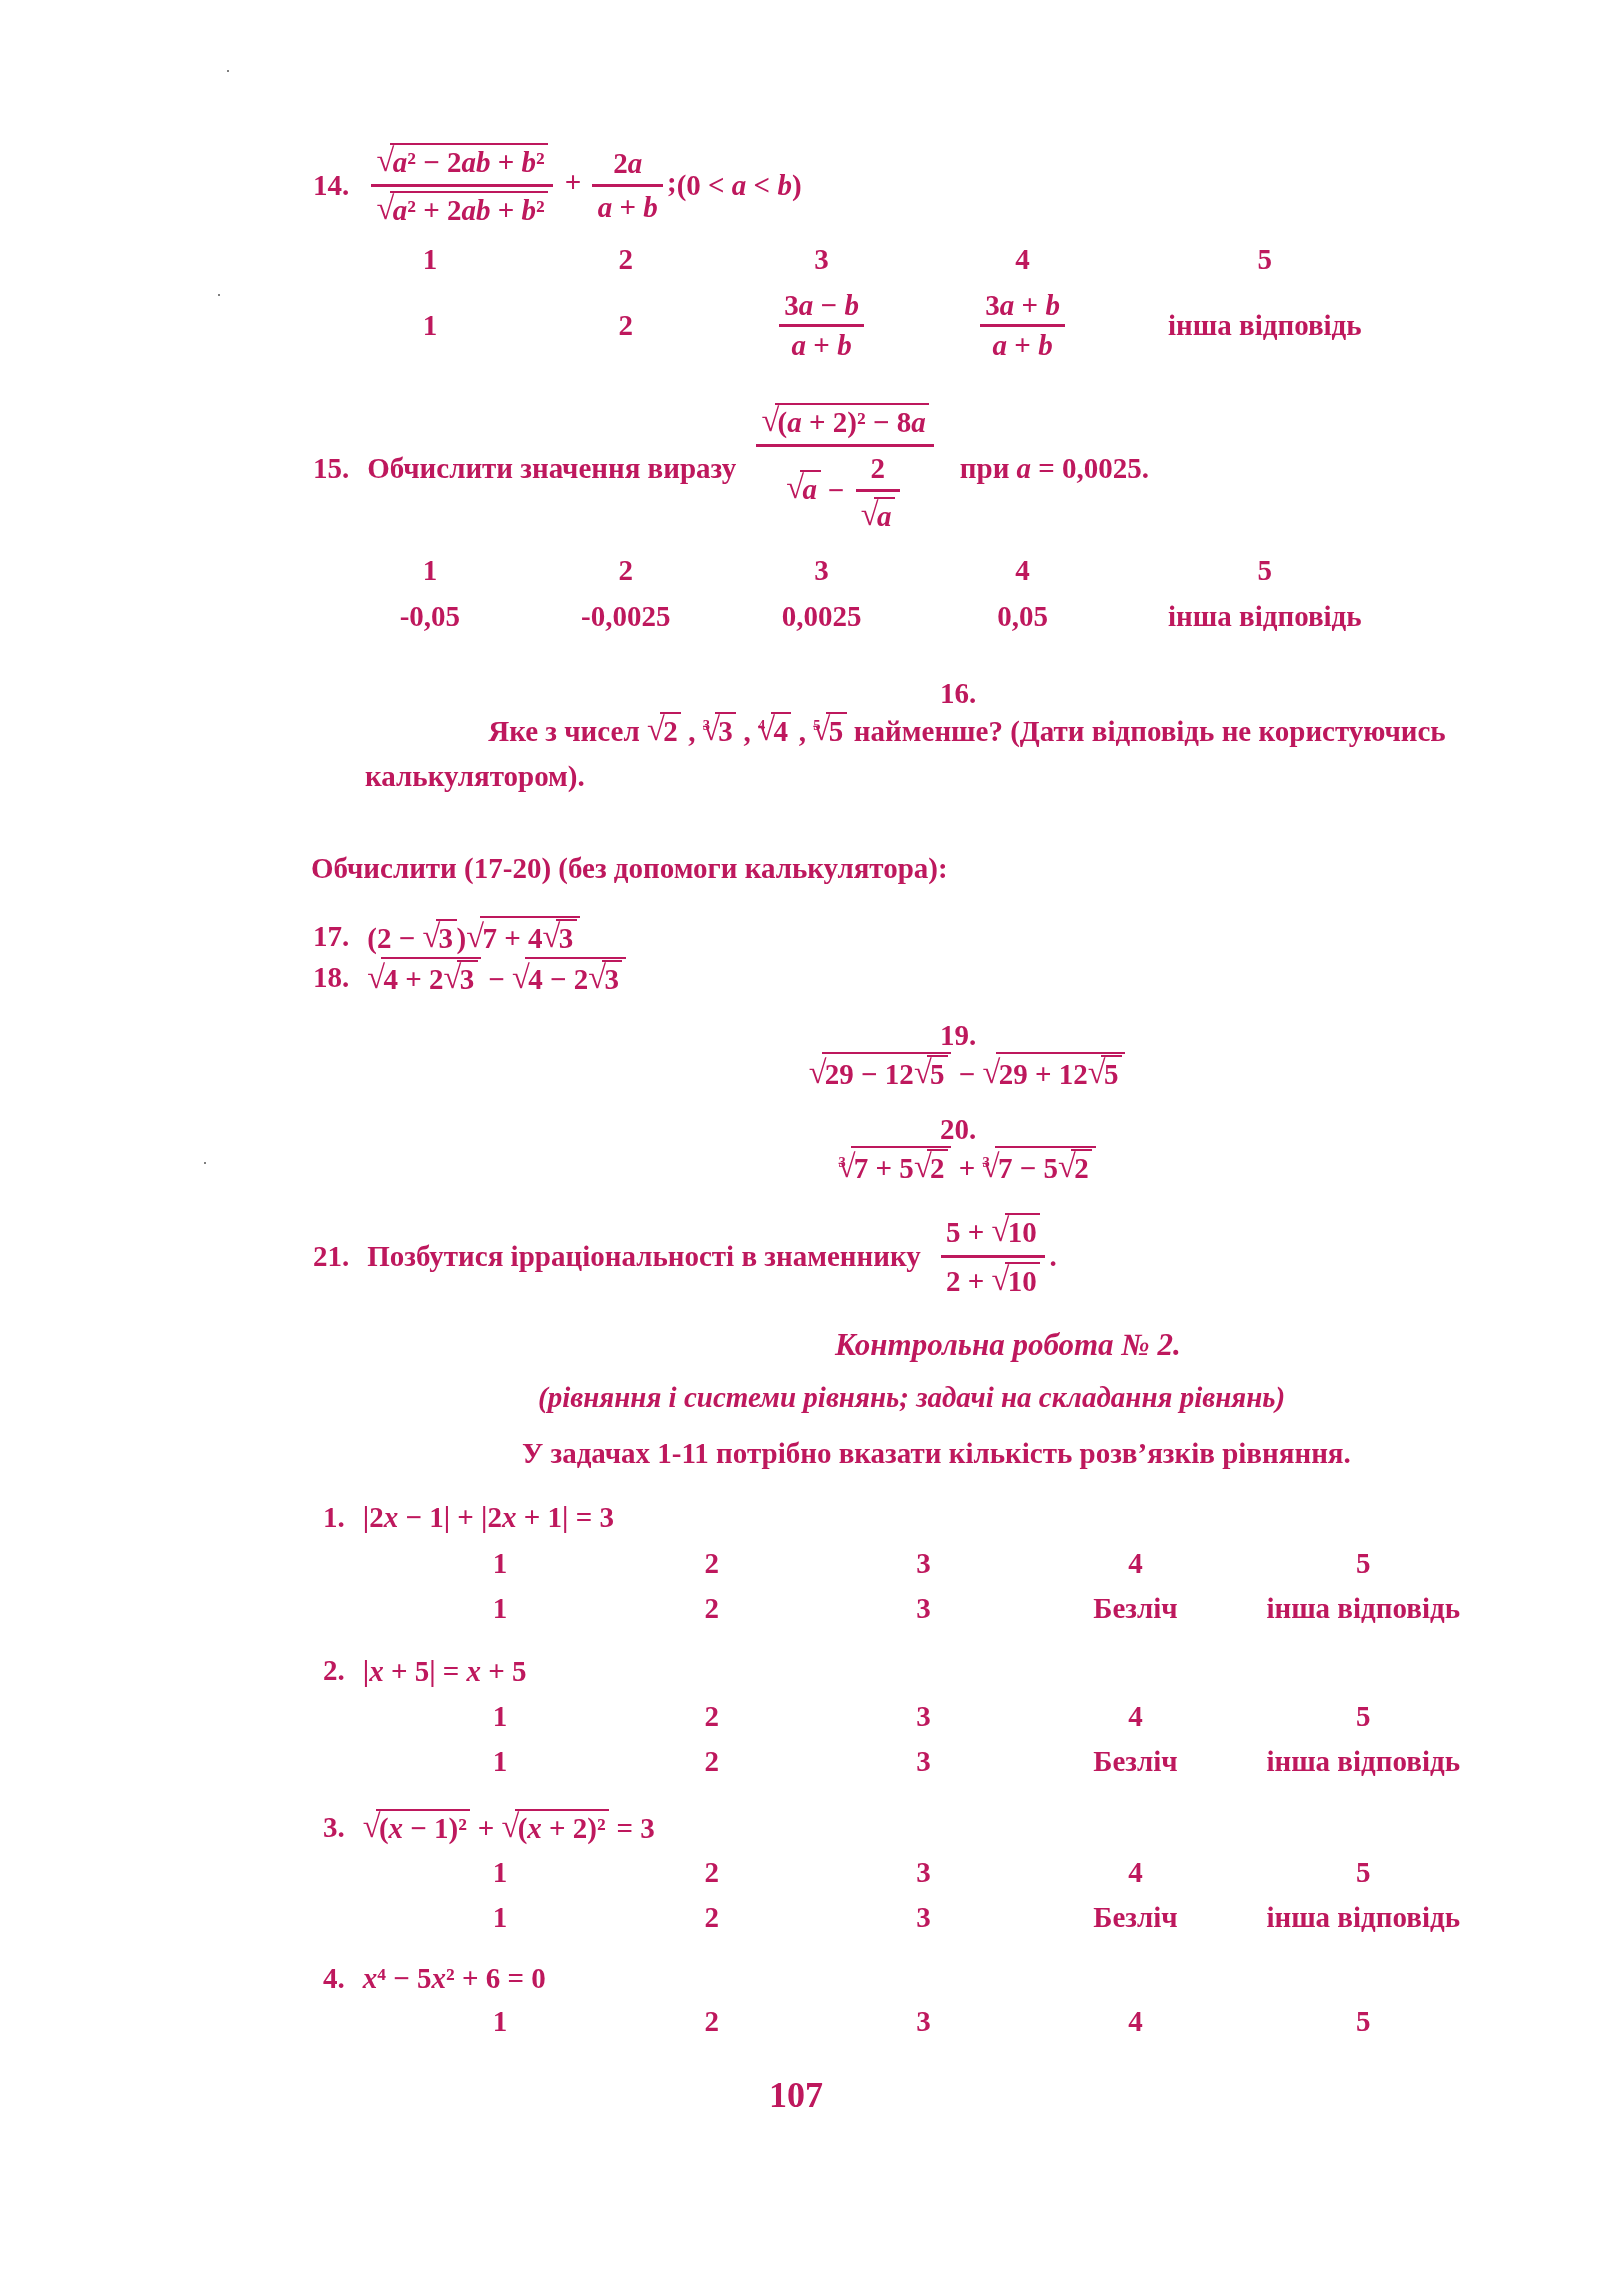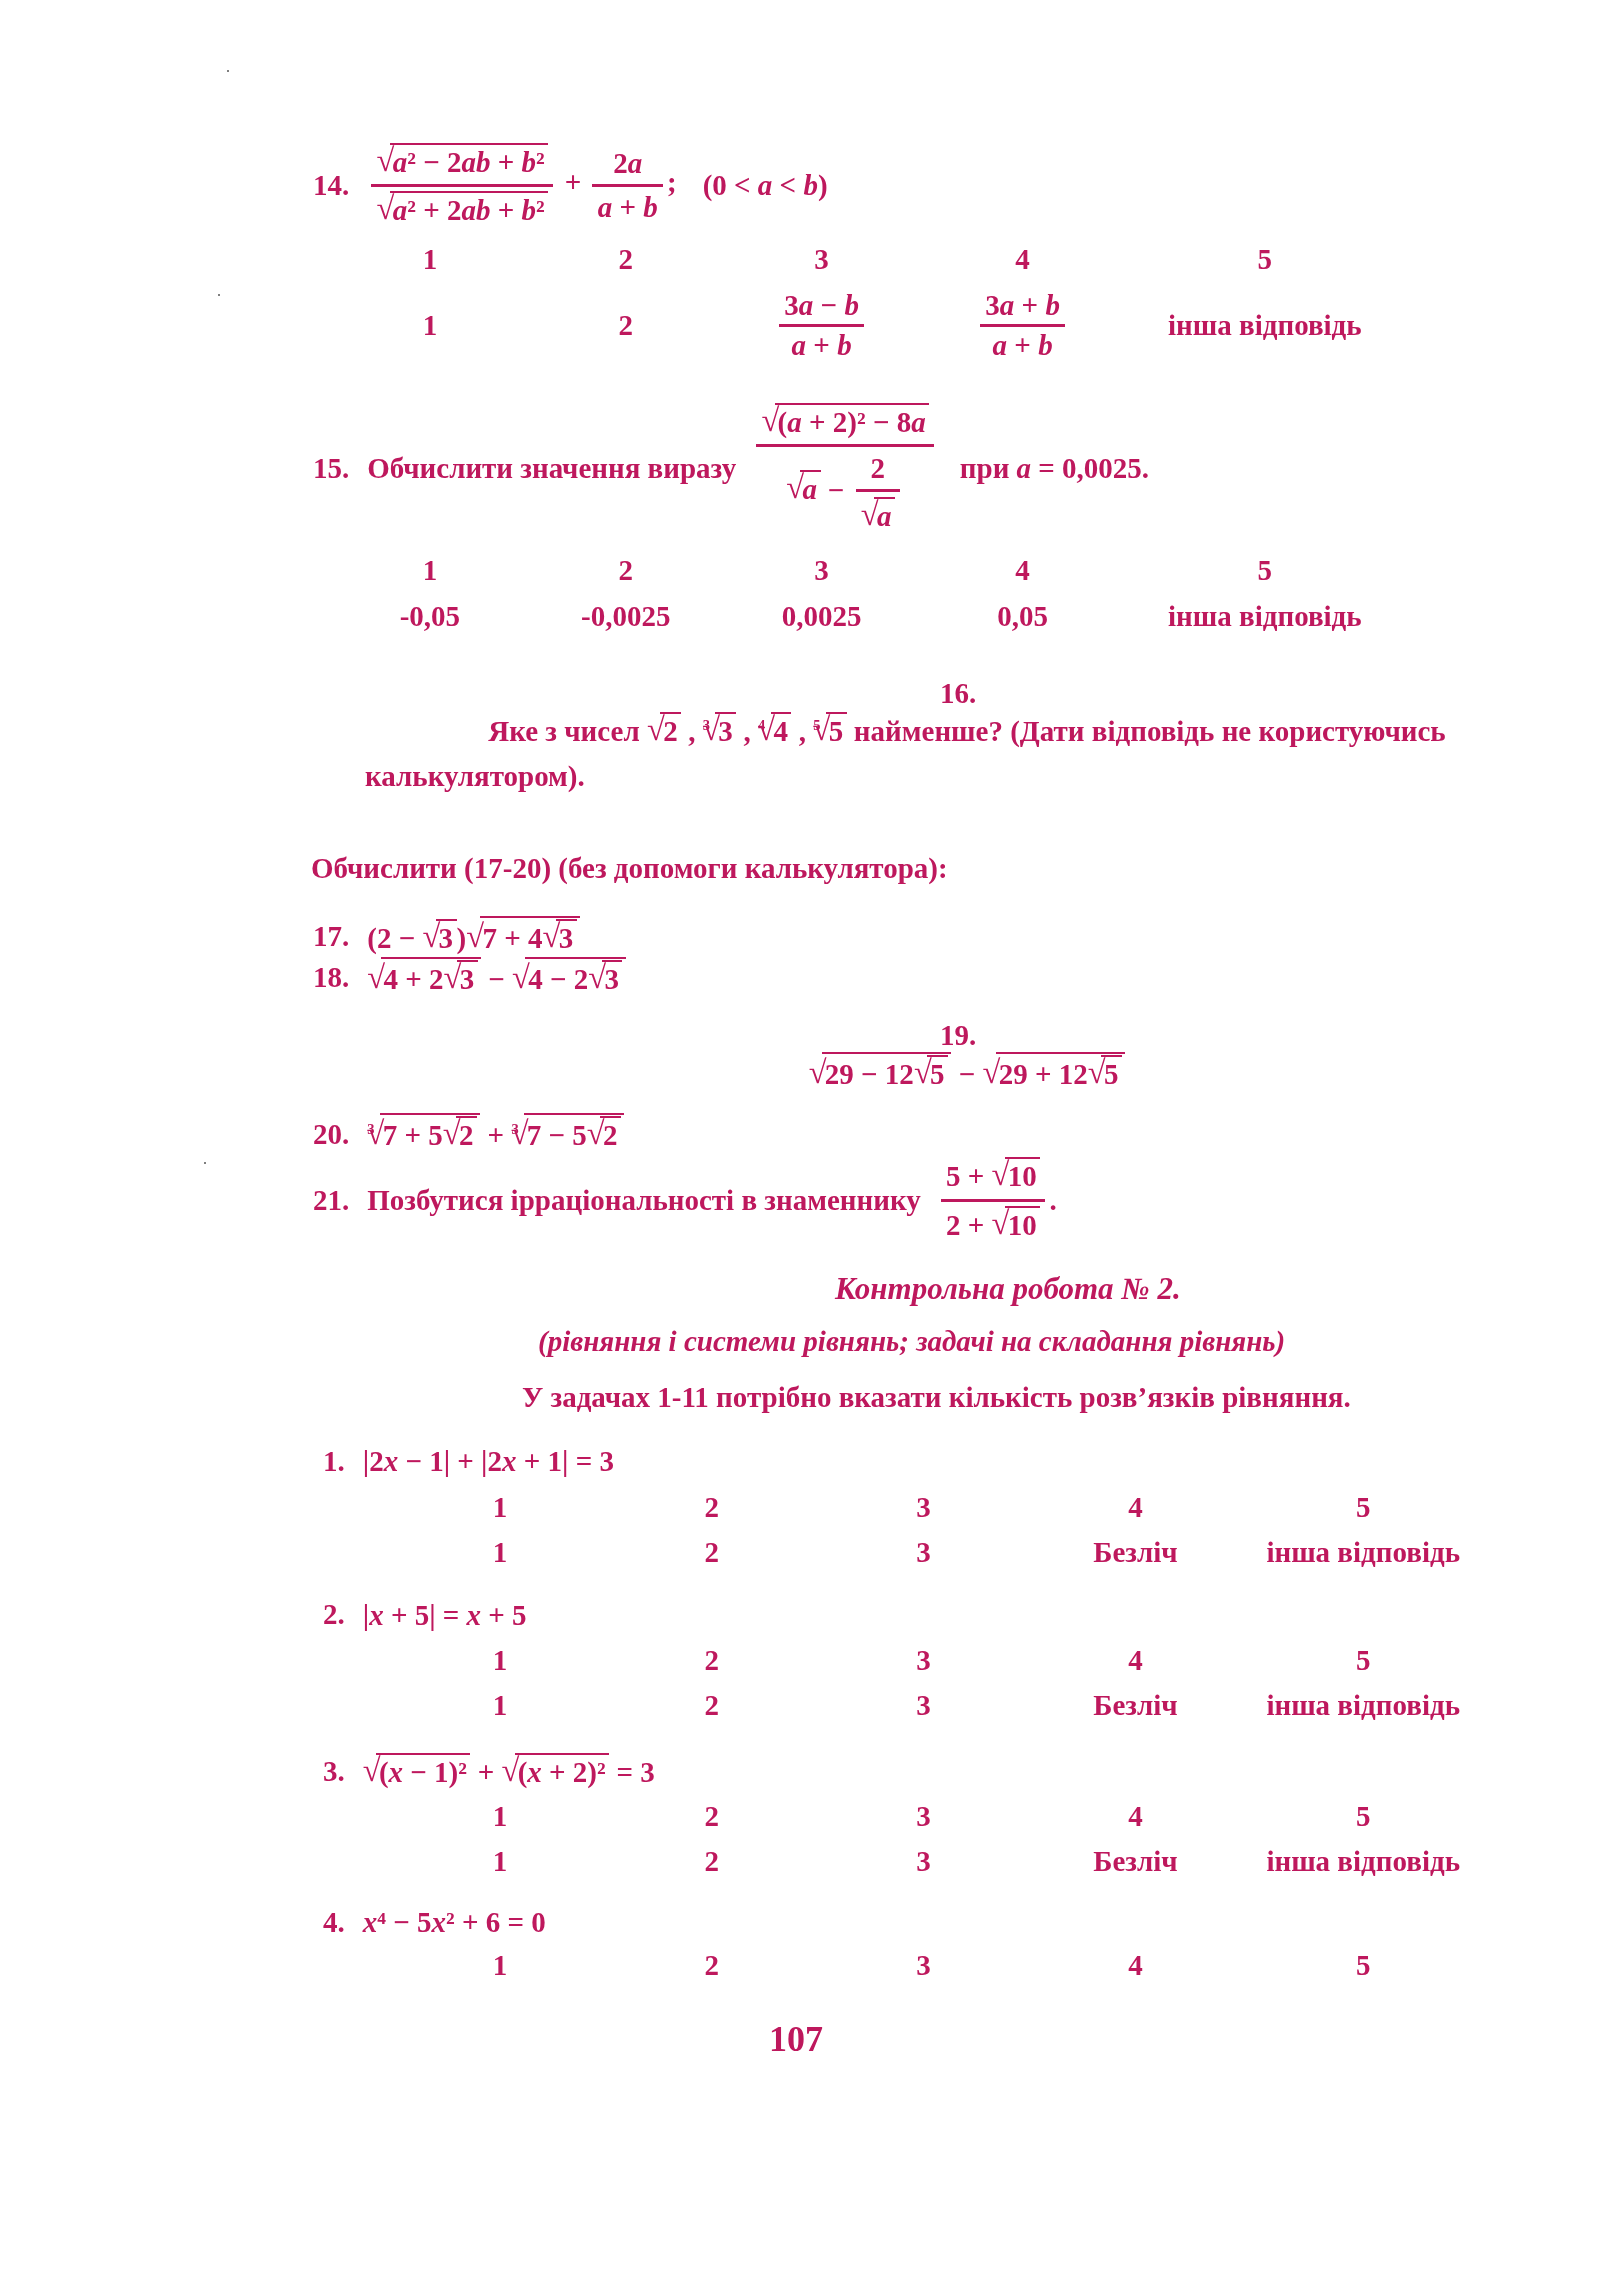--- a/index.html
+++ b/index.html
@@ -35,21 +35,21 @@
   .opts.s2{margin-left:394px;width:1091px;}
   .optrow{display:grid;grid-template-columns:.95fr .95fr .95fr 1fr 1.35fr;align-items:center;}
   .opts.s2 .optrow{grid-template-columns:1fr 1fr 1fr 1fr 1.15fr;}
   .optrow + .optrow{margin-top:13.3px;}
   .optrow .opt{display:flex;justify-content:center;align-items:center;text-align:center;line-height:1.1;}
   
   .tline{white-space:nowrap;}
   .title{font-style:italic;font-size:31px;}
   .subtitle{font-style:italic;}
   .speck{position:absolute;background:#555;border-radius:50%;}
-  .constraint{margin-left:26px;}
+  .constraint{}
 </style>
 </head>
 <body>
 
 <div class="page">
   <div class="speck" style="left:227px;top:70px;width:2.4px;height:2.4px;"></div>
   <div class="speck" style="left:218px;top:294px;width:2.4px;height:2.4px;"></div>
   <div class="speck" style="left:204px;top:1162px;width:2.4px;height:2.4px;"></div>
 
   <div class="content">
@@ -124,21 +124,21 @@
       <span class="m">(2 − <span class="sqrt"><span class="radix">√</span><span class="rad">3</span></span>)<span class="sqrt"><span class="radix">√</span><span class="rad">7 + 4<span class="sqrt"><span class="radix">√</span><span class="rad">3</span></span></span></span></span>
     </div>
     <div class="prow" style="margin-left:313px;margin-bottom:20px;">
       <span class="pnum">18.</span>
       <span class="m"><span class="sqrt"><span class="radix">√</span><span class="rad">4 + 2<span class="sqrt"><span class="radix">√</span><span class="rad">3</span></span></span></span> − <span class="sqrt"><span class="radix">√</span><span class="rad">4 − 2<span class="sqrt"><span class="radix">√</span><span class="rad">3</span></span></span></span></span>
     </div>
     <div class="prow" style="margin-left:313px;margin-bottom:20px;flex-direction:column;">
       <span class="pnum">19.</span>
       <span class="m"><span class="sqrt"><span class="radix">√</span><span class="rad">29 − 12<span class="sqrt"><span class="radix">√</span><span class="rad">5</span></span></span></span> − <span class="sqrt"><span class="radix">√</span><span class="rad">29 + 12<span class="sqrt"><span class="radix">√</span><span class="rad">5</span></span></span></span></span>
     </div>
-    <div class="prow" style="margin-left:313px;">
+    <div class="prow" style="margin-left:313px;margin-bottom:23px;flex-direction:column;">
       <span class="pnum">20.</span>
       <span class="m"><span class="sqrt"><span class="ridx">3</span><span class="radix">√</span><span class="rad">7 + 5<span class="sqrt"><span class="radix">√</span><span class="rad">2</span></span></span></span> + <span class="sqrt"><span class="ridx">3</span><span class="radix">√</span><span class="rad">7 − 5<span class="sqrt"><span class="radix">√</span><span class="rad">2</span></span></span></span></span>
     </div>
 
     <div class="prow" style="margin-left:313px;margin-bottom:26px;">
       <span class="pnum">21.</span>
       <span class="ptext">Позбутися ірраціональності в знаменнику</span>
       <span class="m"><span class="frac"><span class="fnum">5 + <span class="sqrt"><span class="radix">√</span><span class="rad">10</span></span></span><span class="fden">2 + <span class="sqrt"><span class="radix">√</span><span class="rad">10</span></span></span></span></span>
       <span class="m">.</span>
     </div>

